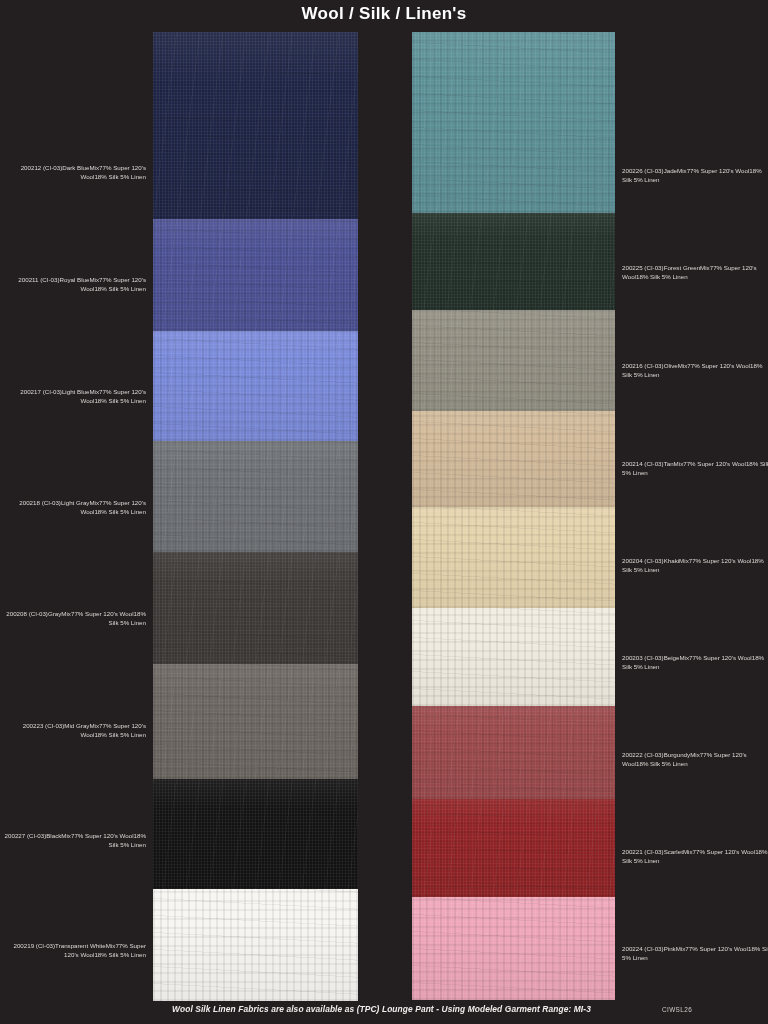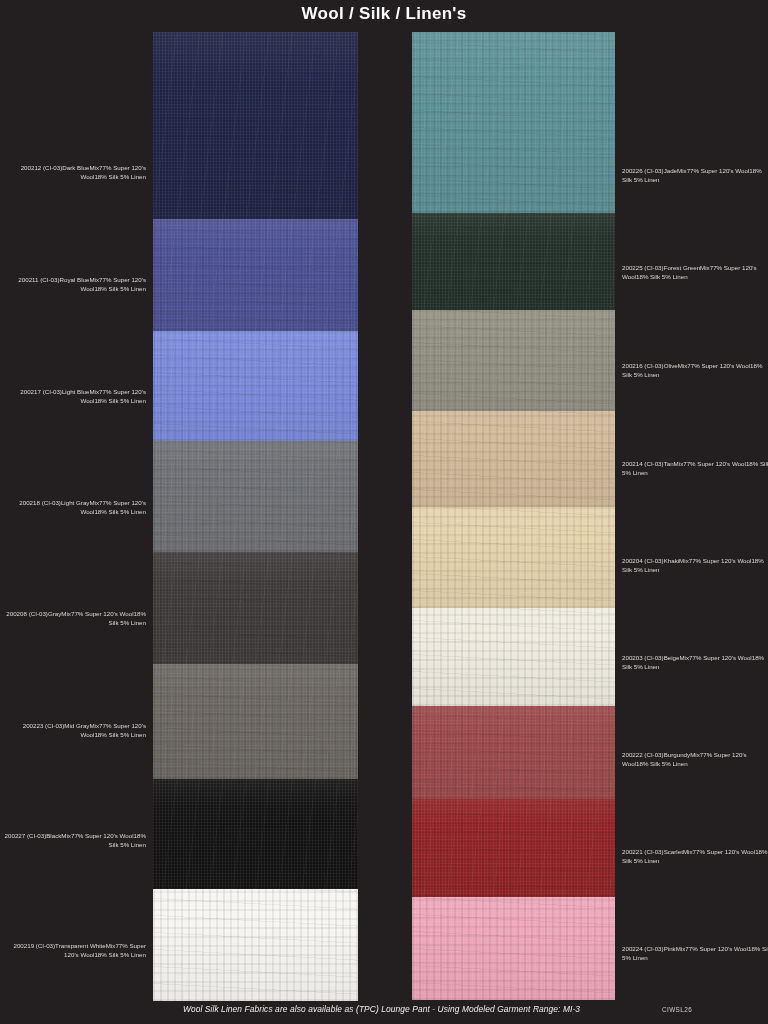--- a/index.html
+++ b/index.html
@@ -70,21 +70,21 @@
     font-size:6.2px;
     line-height:9.4px;
   }
 
   .footer-note{
     position:absolute;
     left:0;width:763px;top:1004px;
     text-align:center;
     color:#f0eeec;
     font-size:8.4px;
-    font-weight:normal;
+    font-weight:bold;
     font-style:italic;
     letter-spacing:0.1px;
   }
   .footer-code{
     position:absolute;
     left:662px;top:1006px;
     color:#cfcbc8;
     font-size:6.4px;
     letter-spacing:0.4px;
   }

